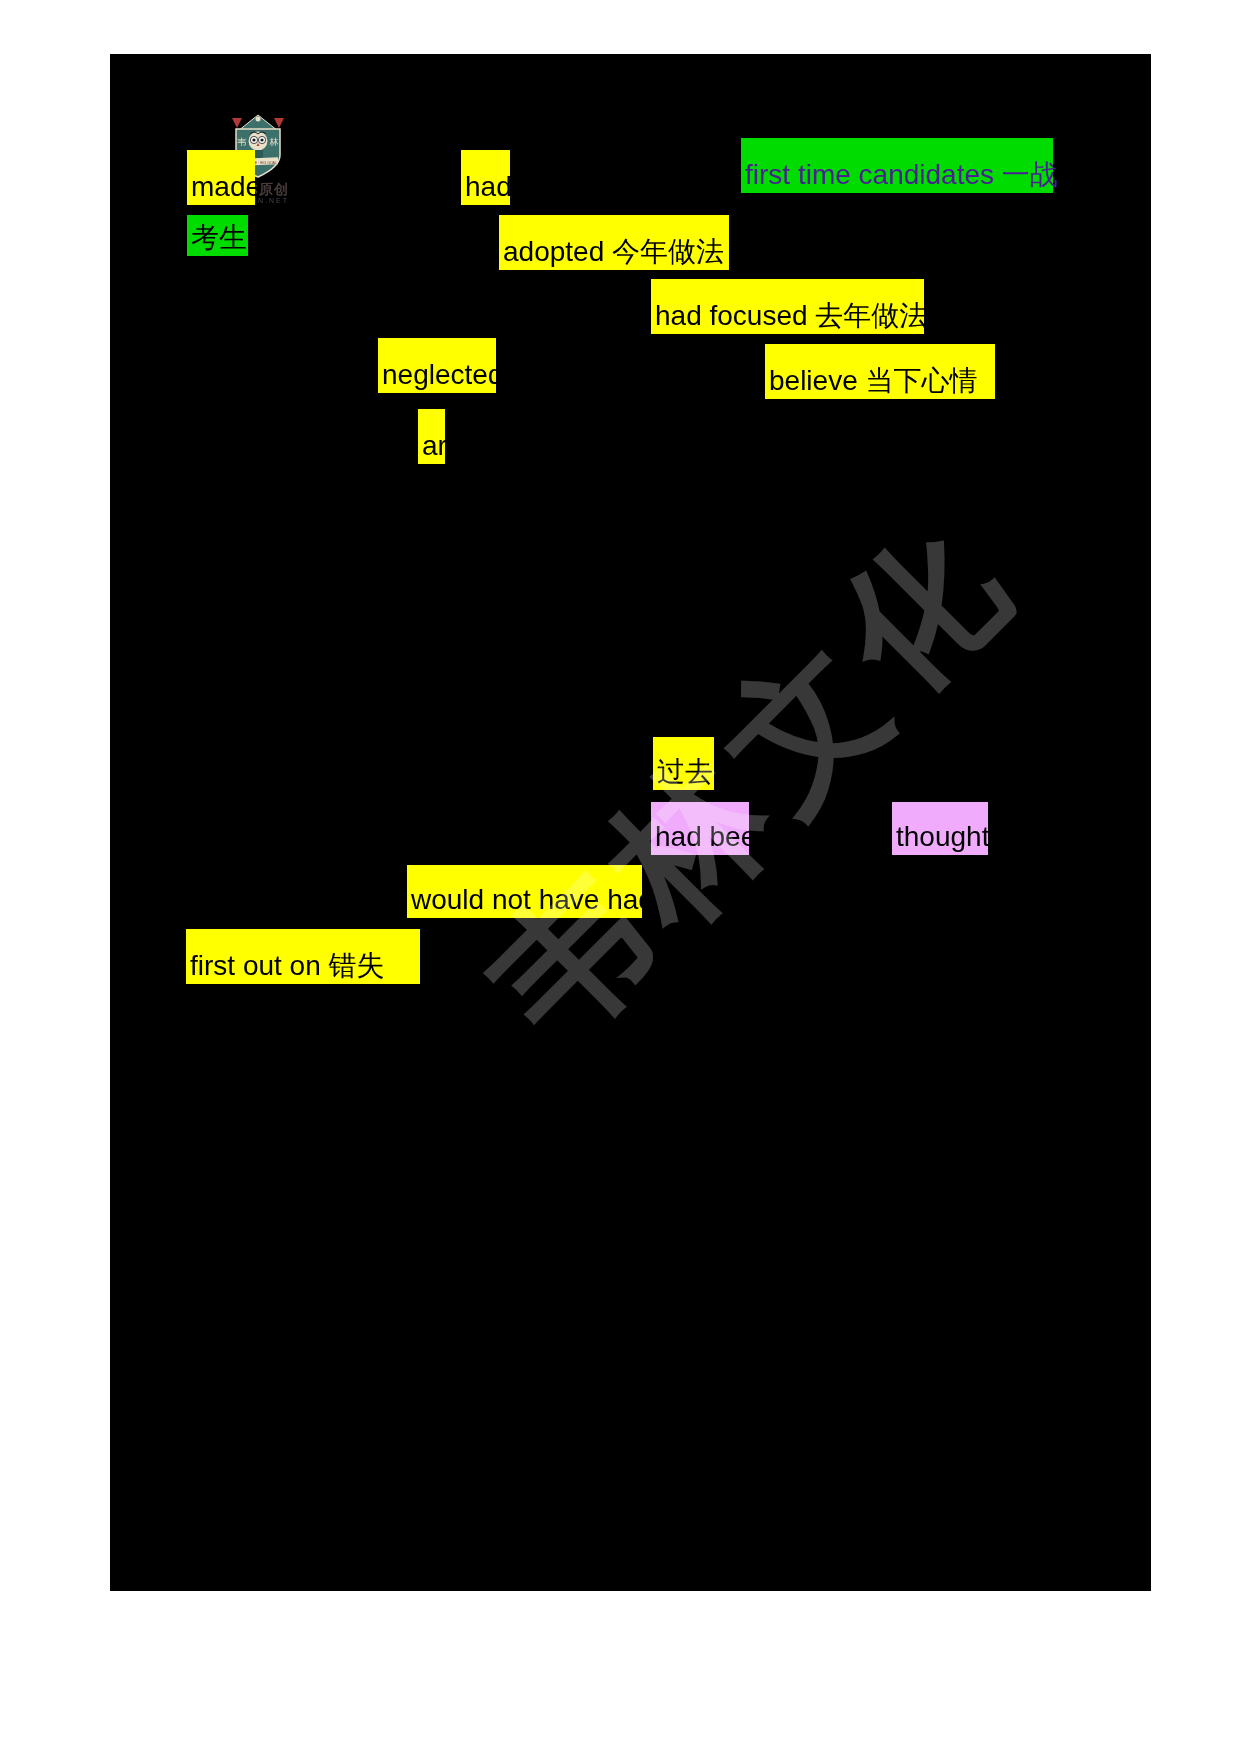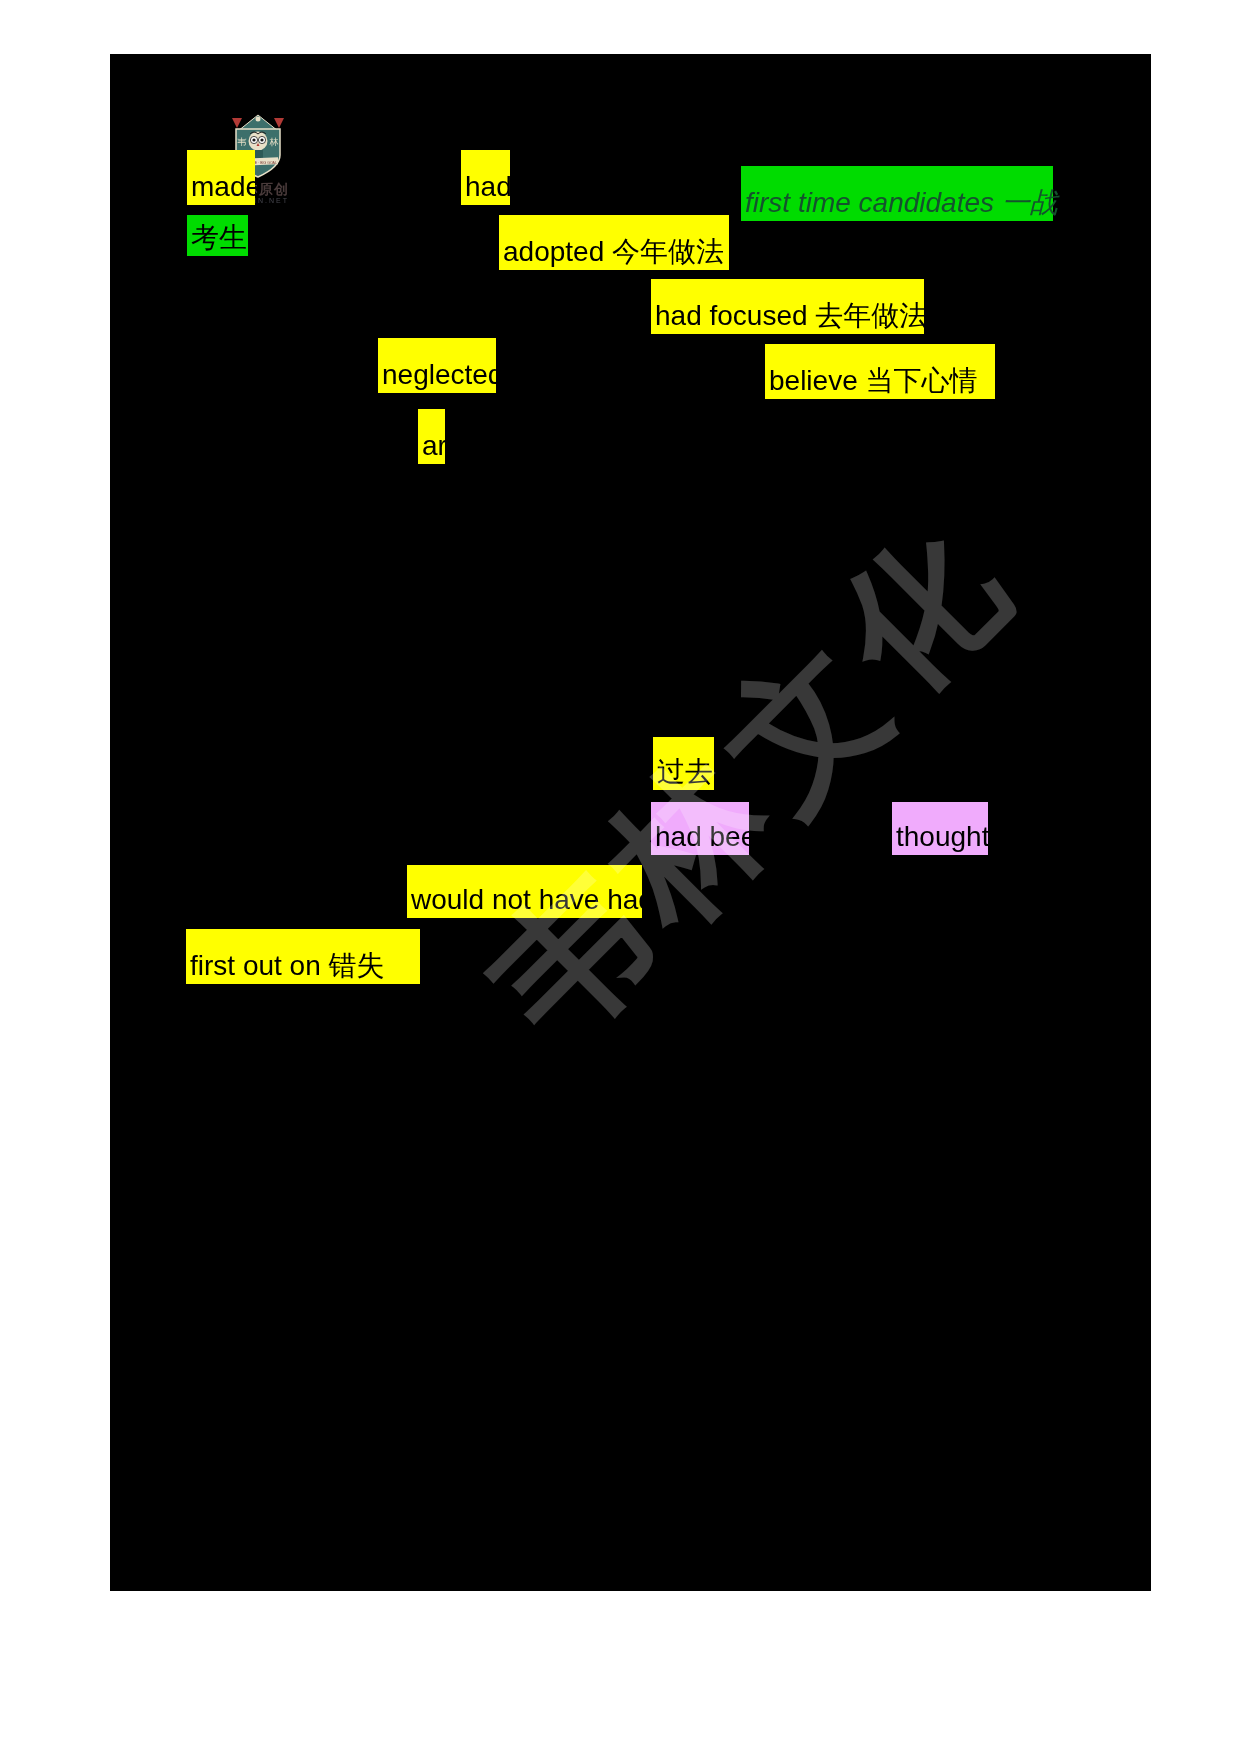--- a/index.html
+++ b/index.html
@@ -64,21 +64,21 @@
         <rect x="9" y="45" width="40" height="7" fill="#e8e0c8" transform="skewY(-2)"></rect>
         <text x="29" y="50" font-size="3.5" fill="#7a3b36" text-anchor="middle">SMALL WE · BIG GOAL</text>
       </svg>
       <div class="logo-cjk">韦林原创</div>
       <div class="logo-latin">WEILIN.NET</div>
     </div>
 
     <div id="hl-layer">
         <div class="hl" style="left: 77px; top: 96px; width: 68px; height: 55px; background: rgb(255, 255, 0); color: rgb(0, 0, 0);">made</div>
         <div class="hl" style="left: 351px; top: 96px; width: 49px; height: 55px; background: rgb(255, 255, 0); color: rgb(0, 0, 0);">had</div>
-        <div class="hl" style="left: 631px; top: 112px; width: 312px; height: 55px; background: rgb(0, 220, 0); color: #14532d; font-style: italic;">first time candidates 一战</div>
+        <div class="hl" style="left: 631px; top: 84px; width: 312px; height: 55px; background: rgb(0, 220, 0); color: #4c1d95;">first time candidates 一战</div>
         <div class="hl" style="left: 77px; top: 161px; width: 61px; height: 41px; background: rgb(0, 220, 0); color: rgb(0, 0, 0);">考生</div>
         <div class="hl" style="left: 389px; top: 161px; width: 230px; height: 55px; background: rgb(255, 255, 0); color: rgb(0, 0, 0);">adopted 今年做法</div>
         <div class="hl" style="left: 541px; top: 225px; width: 273px; height: 55px; background: rgb(255, 255, 0); color: rgb(0, 0, 0);">had focused 去年做法</div>
         <div class="hl" style="left: 268px; top: 284px; width: 118px; height: 55px; background: rgb(255, 255, 0); color: rgb(0, 0, 0);">neglected</div>
         <div class="hl" style="left: 655px; top: 290px; width: 230px; height: 55px; background: rgb(255, 255, 0); color: rgb(0, 0, 0);">believe 当下心情</div>
         <div class="hl" style="left: 308px; top: 355px; width: 27px; height: 55px; background: rgb(255, 255, 0); color: rgb(0, 0, 0);">are</div>
         <div class="hl" style="left: 543px; top: 683px; width: 61px; height: 53px; background: rgb(255, 255, 0); color: rgb(0, 0, 0);">过去</div>
         <div class="hl" style="left: 541px; top: 748px; width: 98px; height: 53px; background: #f0abfc; color: rgb(0, 0, 0);">had been</div>
         <div class="hl" style="left: 782px; top: 748px; width: 96px; height: 53px; background: #f0abfc; color: rgb(0, 0, 0);">thought</div>
         <div class="hl" style="left: 297px; top: 811px; width: 235px; height: 53px; background: rgb(255, 255, 0); color: rgb(0, 0, 0);">would not have had</div>

